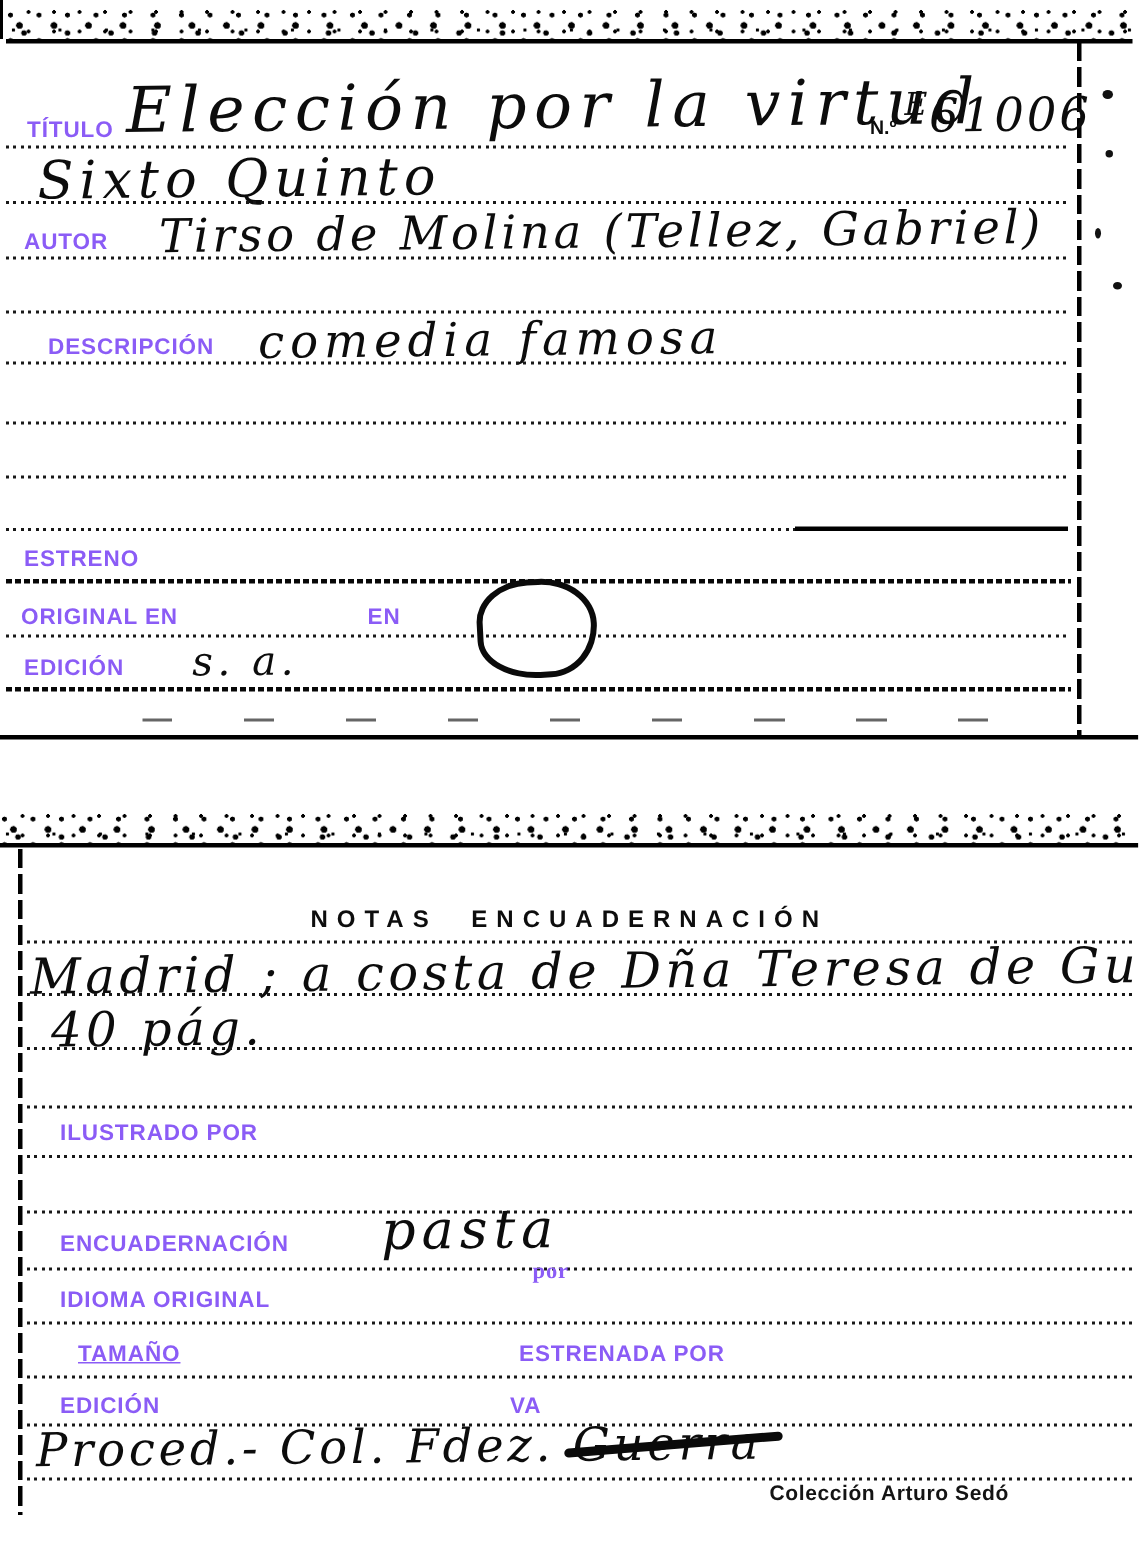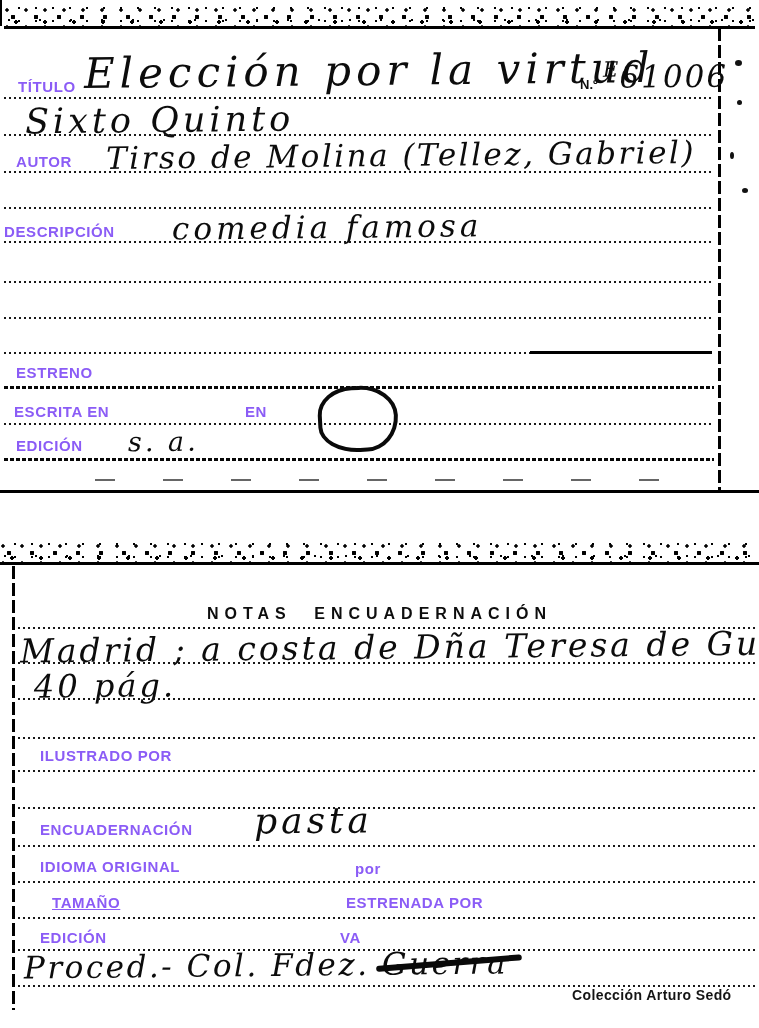--- a/index.html
+++ b/index.html
@@ -96,33 +96,33 @@
 
     <div class="hw" style="left:25px; top:103px; font-size:35px; letter-spacing:4px;">Sixto Quinto</div>
     <div class="dot" style="left:4px; top:134px; width:710px;"></div>
 
     <div class="lbl" style="left:16px; top:153px;">AUTOR</div>
     <div class="hw" style="left:106px; top:140px; font-size:31px; letter-spacing:2.5px;">Tirso de Molina (Tellez, Gabriel)</div>
     <div class="dot" style="left:4px; top:171px; width:710px;"></div>
 
     <div class="dot" style="left:4px; top:207px; width:710px;"></div>
 
-    <div class="lbl" style="left:4px; top:223px;">DESCRIPCIÓN</div>
+    <div class="lbl" style="left:32px; top:223px;">DESCRIPCIÓN</div>
     <div class="hw" style="left:172px; top:212px; font-size:31px; letter-spacing:4px;">comedia famosa</div>
     <div class="dot" style="left:4px; top:241px; width:710px;"></div>
 
     <div class="dot" style="left:4px; top:281px; width:710px;"></div>
     <div class="dot" style="left:4px; top:317px; width:710px;"></div>
     <div class="dot" style="left:4px; top:352px; width:710px;"></div>
     <div class="solid" style="left:530px; top:351px; width:182px; height:3px;"></div>
 
     <div class="lbl" style="left:16px; top:364px;text-align:center;">ESTRENO</div>
     <div class="dot heavy" style="left:4px; top:386px; width:710px;"></div>
 
-    <div class="lbl" style="left:14px; top:403px;">ESCRITA EN</div>
+    <div class="lbl" style="left:14px; top:403px;">ORIGINAL EN</div>
     <div class="lbl" style="left:245px; top:403px;">EN</div>
     <div class="dot" style="left:4px; top:423px; width:710px;"></div>
     <div class="hand-circle" style="left:318px; top:386px; width:72px; height:58px;"></div>
 
     <div class="lbl" style="left:16px; top:437px;">EDICIÓN</div>
     <div class="hw" style="left:128px; top:428px; font-size:27px; letter-spacing:3px;">s. a.</div>
     <div class="dot heavy" style="left:4px; top:458px; width:710px;"></div>
 
     <div class="faintdash" style="left:95px; top:479px; width:565px;"></div>
     <div class="solid" style="left:0; top:490px; width:759px; height:3px;"></div>
@@ -146,30 +146,30 @@
     <div class="lbl" style="left:40px; top:747px;">ILUSTRADO POR</div>
     <div class="dot" style="left:18px; top:770px; width:737px;"></div>
 
     <div class="dot" style="left:18px; top:807px; width:737px;"></div>
 
     <div class="lbl" style="left:40px; top:821px;">ENCUADERNACIÓN</div>
     <div class="hw" style="left:254px; top:803px; font-size:36px; letter-spacing:4px;">pasta</div>
     <div class="dot" style="left:18px; top:845px; width:737px;"></div>
 
     <div class="lbl" style="left:40px; top:858px;">IDIOMA ORIGINAL</div>
-    <div class="lbl" style="left:355px; top:860px;">por</div>
+    <div class="lbl" style="left:355px; top:840px;font-family:Liberation Serif, serif;">por</div>
     <div class="dot" style="left:18px; top:881px; width:737px;"></div>
 
     <div class="lbl" style="left:52px; top:894px;text-decoration:underline;">TAMAÑO</div>
     <div class="lbl" style="left:346px; top:894px;">ESTRENADA POR</div>
     <div class="dot" style="left:18px; top:917px; width:737px;"></div>
 
     <div class="lbl" style="left:40px; top:929px;">EDICIÓN</div>
     <div class="lbl" style="left:340px; top:929px;">VA</div>
     <div class="dot" style="left:18px; top:949px; width:737px;"></div>
 
     <div class="hw" style="left:24px; top:950px; font-size:31px; letter-spacing:2.5px;"><span>Proced.- Col. Fdez. </span><span class="crossed">Guerra</span></div>
     <div class="dot" style="left:18px; top:985px; width:737px;"></div>
 
-    <div class="smallprint" style="left:572px; top:987px;">Colección Arturo Sedó</div>
+    <div class="smallprint" style="left:513px; top:987px;">Colección Arturo Sedó</div>
   </div>
 
 </div>
 
 </body></html>

